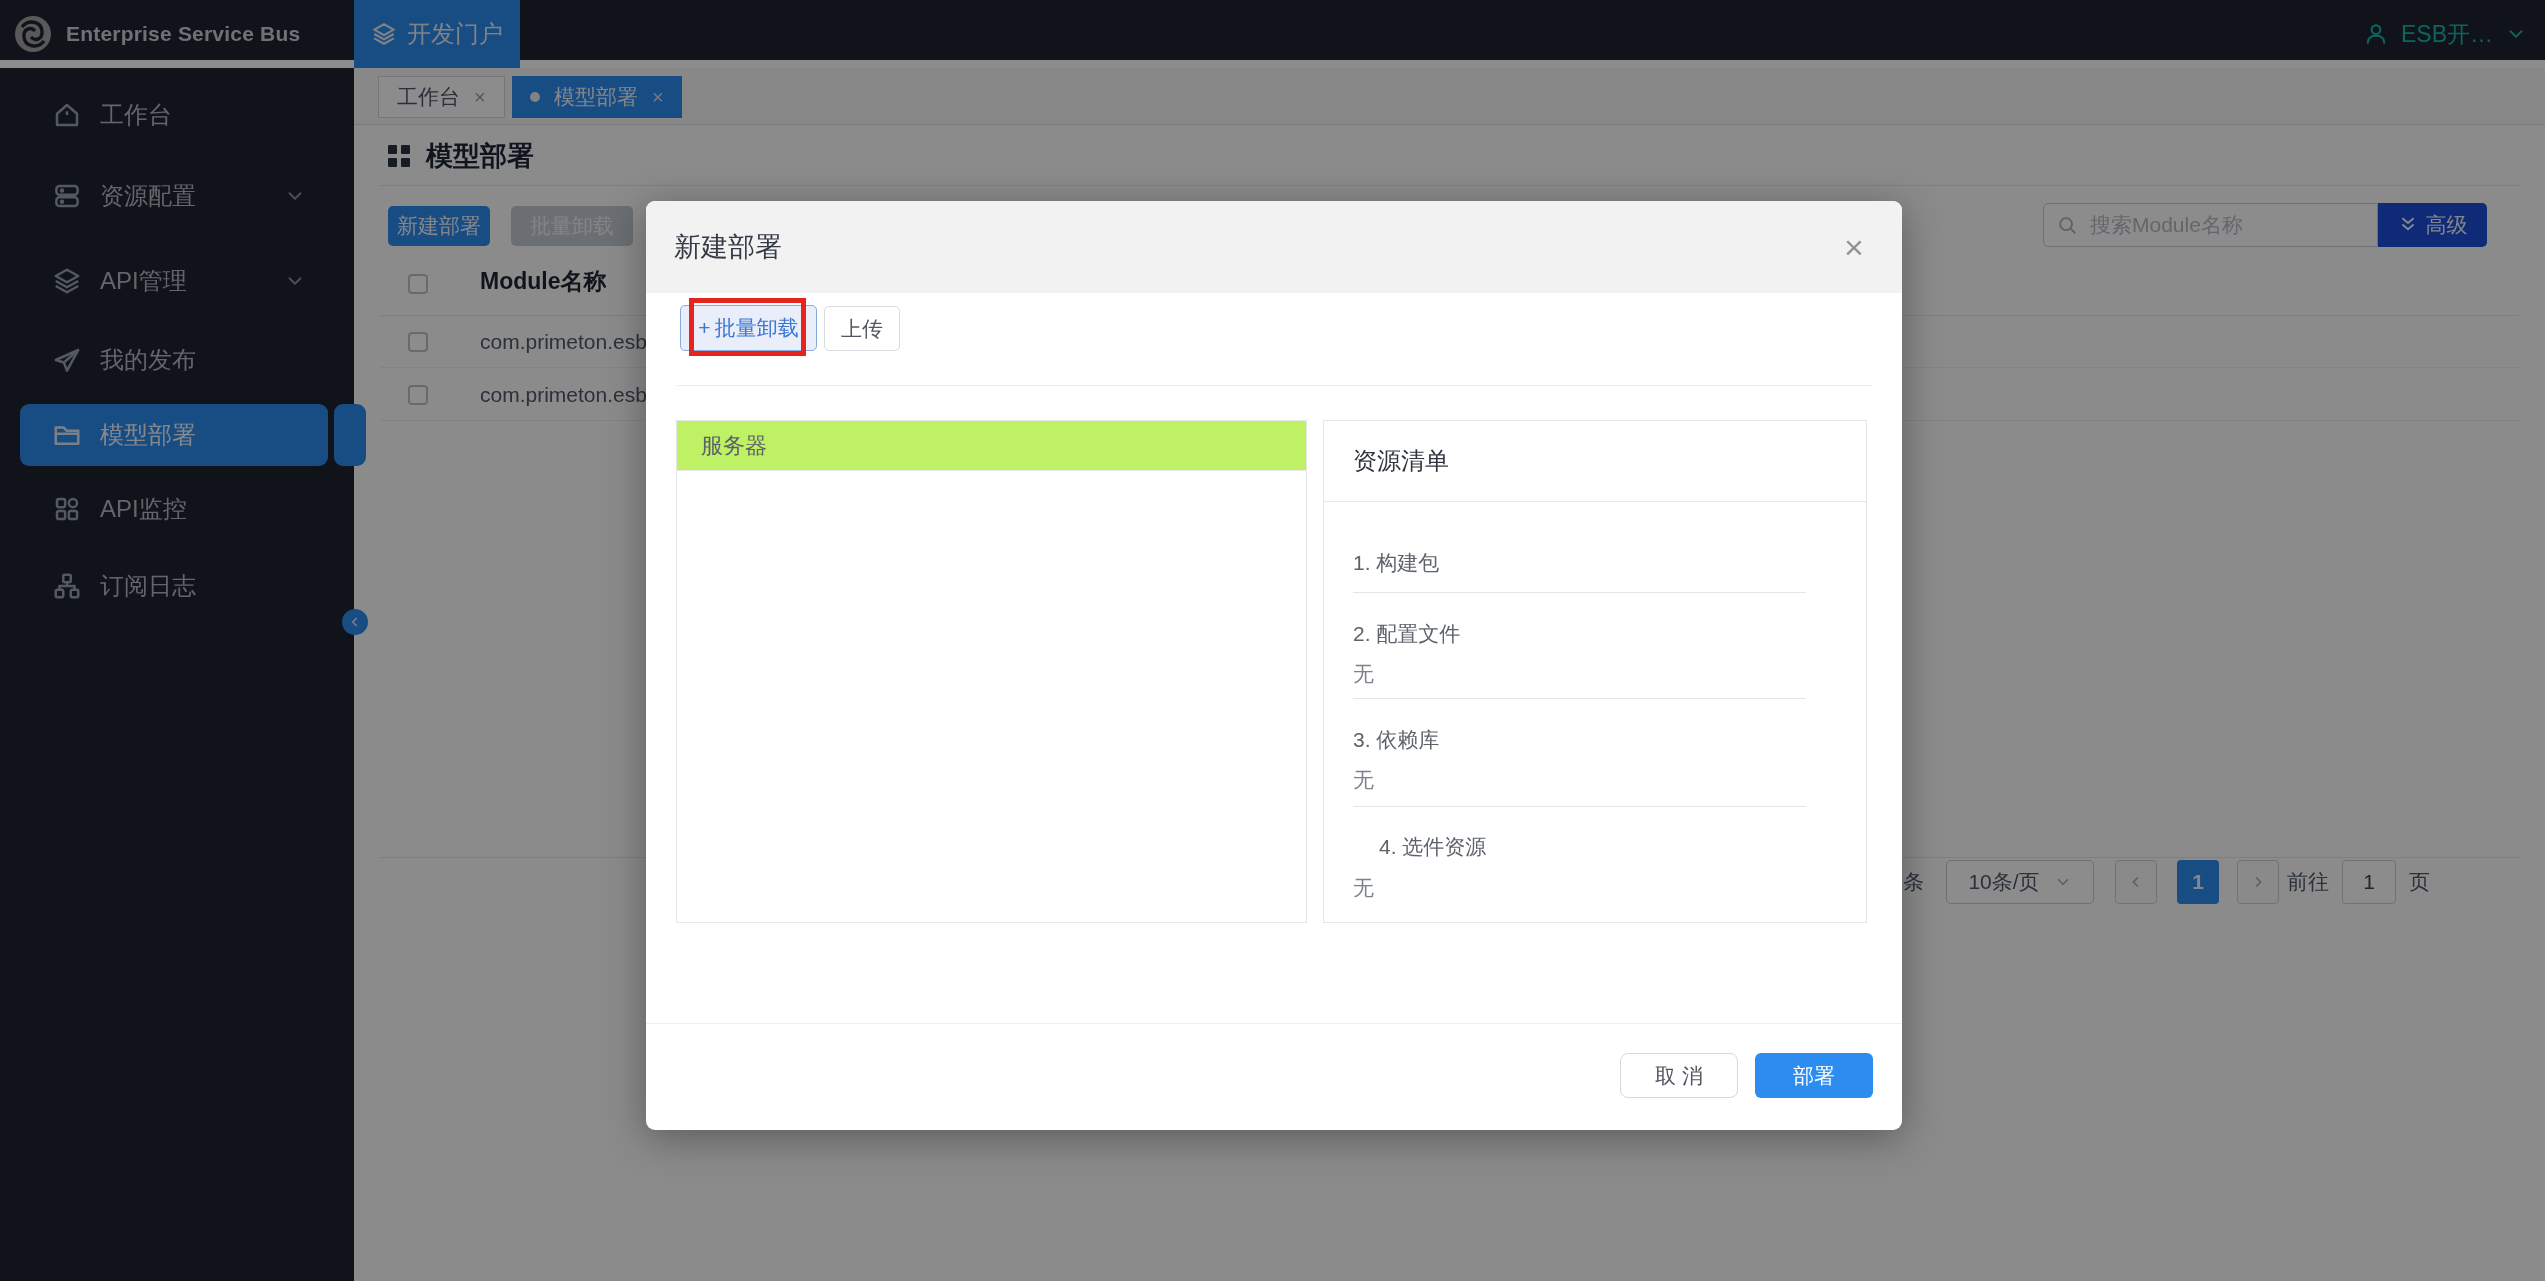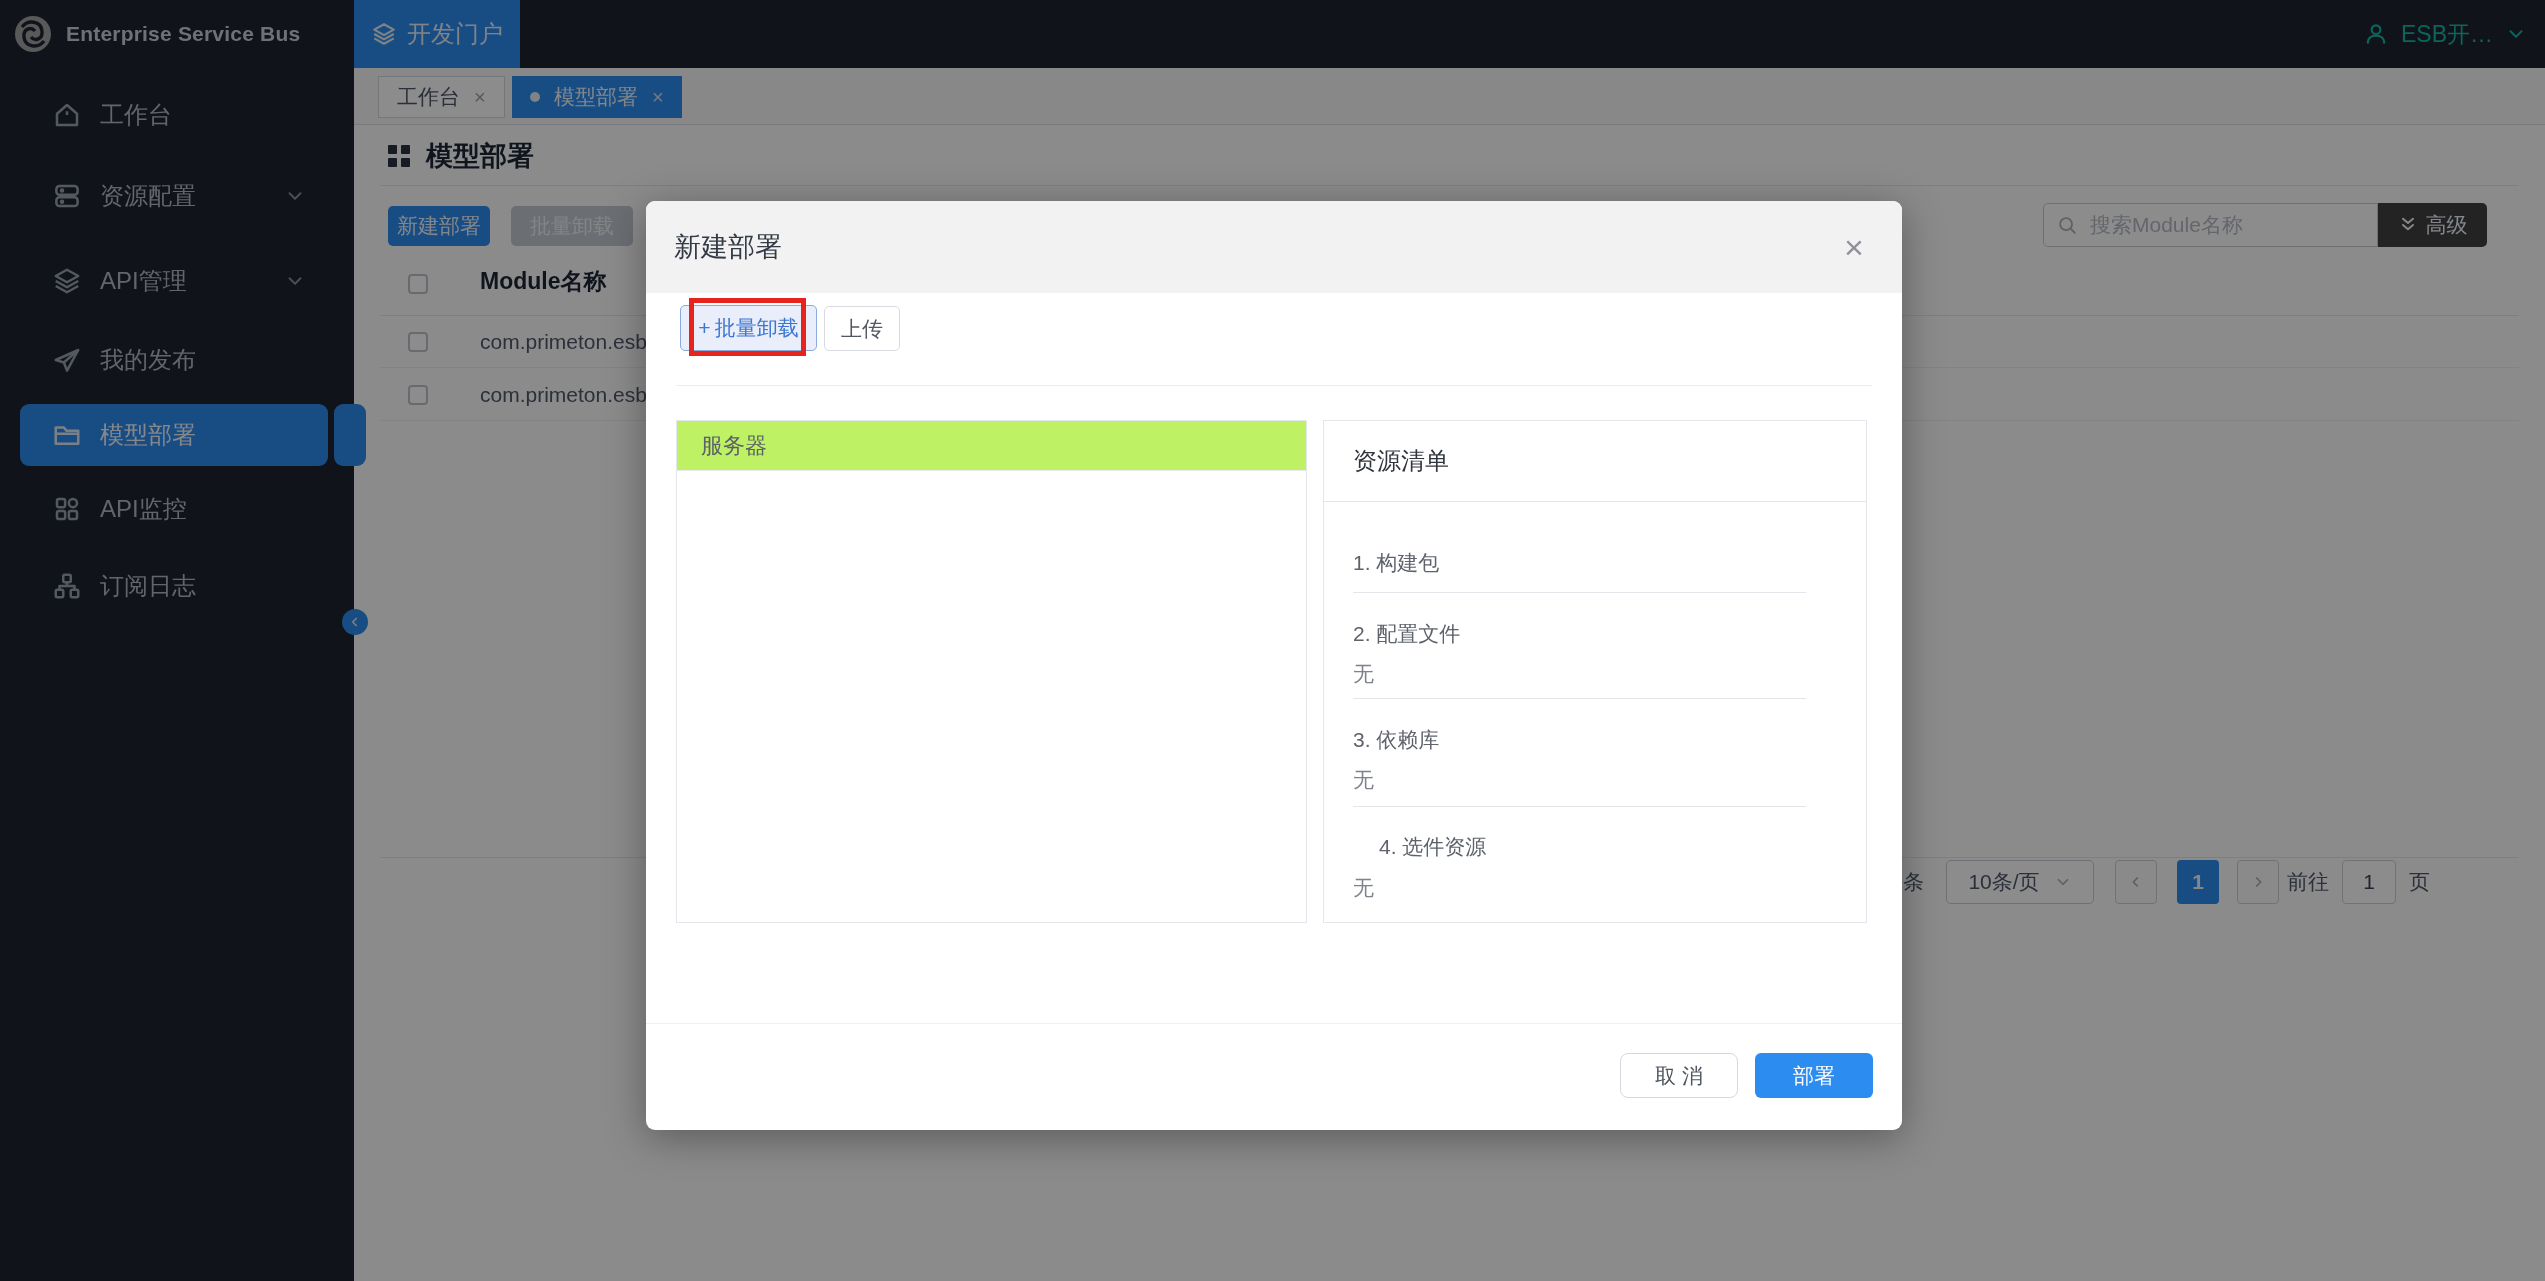--- a/index.html
+++ b/index.html
@@ -1,20 +1,20 @@
 <!DOCTYPE html>
 <html><head>
 <meta charset="utf-8">
 <style>
   html,body{margin:0;padding:0;background:#222;}
   *{box-sizing:border-box;font-family:"Liberation Sans","DejaVu Sans",sans-serif;}
   #stage{position:relative;width:2545px;height:1281px;overflow:hidden;background:#fff;}
 
   
-  .topbar{position:absolute;left:0;top:0;width:2545px;height:68px;background:#1e2430;z-index:1;}
+  .topbar{position:absolute;left:0;top:0;width:2545px;height:60px;background:#1e2430;z-index:1;}
   .brand{position:absolute;left:0;top:0;width:354px;height:68px;display:flex;align-items:center;}
   .brand-logo{position:absolute;left:14px;top:15px;width:38px;height:38px;}
   .brand-title{position:absolute;left:66px;top:0;height:68px;display:flex;align-items:center;
     color:#c9ced6;font-size:21px;font-weight:bold;letter-spacing:.2px;}
   .portal-tab{position:absolute;left:354px;top:0;width:166px;height:68px;background:#2d8cf0;
     display:flex;align-items:center;justify-content:center;gap:10px;color:#e8eef5;font-size:24px;cursor:pointer;}
   .topbar-user{position:absolute;right:18px;top:0;height:68px;display:flex;align-items:center;gap:12px;
     color:#14b8a6;font-size:23px;cursor:pointer;}
 
   
@@ -54,21 +54,21 @@
   .btn-new{position:absolute;left:34px;top:138px;width:102px;height:40px;background:#2d8cf0;
     color:#f0f5fb;font-size:21px;border-radius:5px;}
   .btn-batch{position:absolute;left:157px;top:138px;width:122px;height:40px;background:#c4c8cf;
     color:#eff1f4;font-size:21px;border-radius:5px;cursor:not-allowed;}
 
   .search-wrap{position:absolute;left:1689px;top:135px;width:335px;height:44px;background:#fff;
     border:1px solid #c9cdd5;border-radius:5px 0 0 5px;display:flex;align-items:center;padding:0 12px;gap:10px;}
   .search-wrap svg{width:22px;height:22px;color:#aab0b9;flex:0 0 auto;}
   .search-input{border:none;outline:none;flex:1;font-size:21px;color:#3e4654;background:transparent;min-width:0;}
   .search-input::placeholder{color:#b4bac3;}
-  .btn-adv{position:absolute;left:2024px;top:135px;width:109px;height:44px;background:#404040;
+  .btn-adv{position:absolute;left:2024px;top:135px;width:109px;height:44px;background:#1d4ed8;
     color:#eef4fb;font-size:21px;border-radius:0 5px 5px 0;gap:8px;}
   .btn-adv svg{width:20px;height:20px;}
 
   .checkbox{width:20px;height:20px;border:2px solid #bec2ca;border-radius:4px;background:#fff;cursor:pointer;}
   .thead-row{position:absolute;left:26px;top:178px;width:2139px;height:70px;border-bottom:1px solid #e6e8ed;}
   .thead-row .checkbox{position:absolute;left:28px;top:28px;}
   .th-label{position:absolute;left:100px;top:0;height:70px;display:flex;align-items:center;
     font-size:23px;font-weight:bold;color:#1d2636;}
   .trow{position:absolute;left:26px;width:2139px;height:52px;border-bottom:1px solid #eceef1;}
   .trow .checkbox{position:absolute;left:28px;top:16px;}

